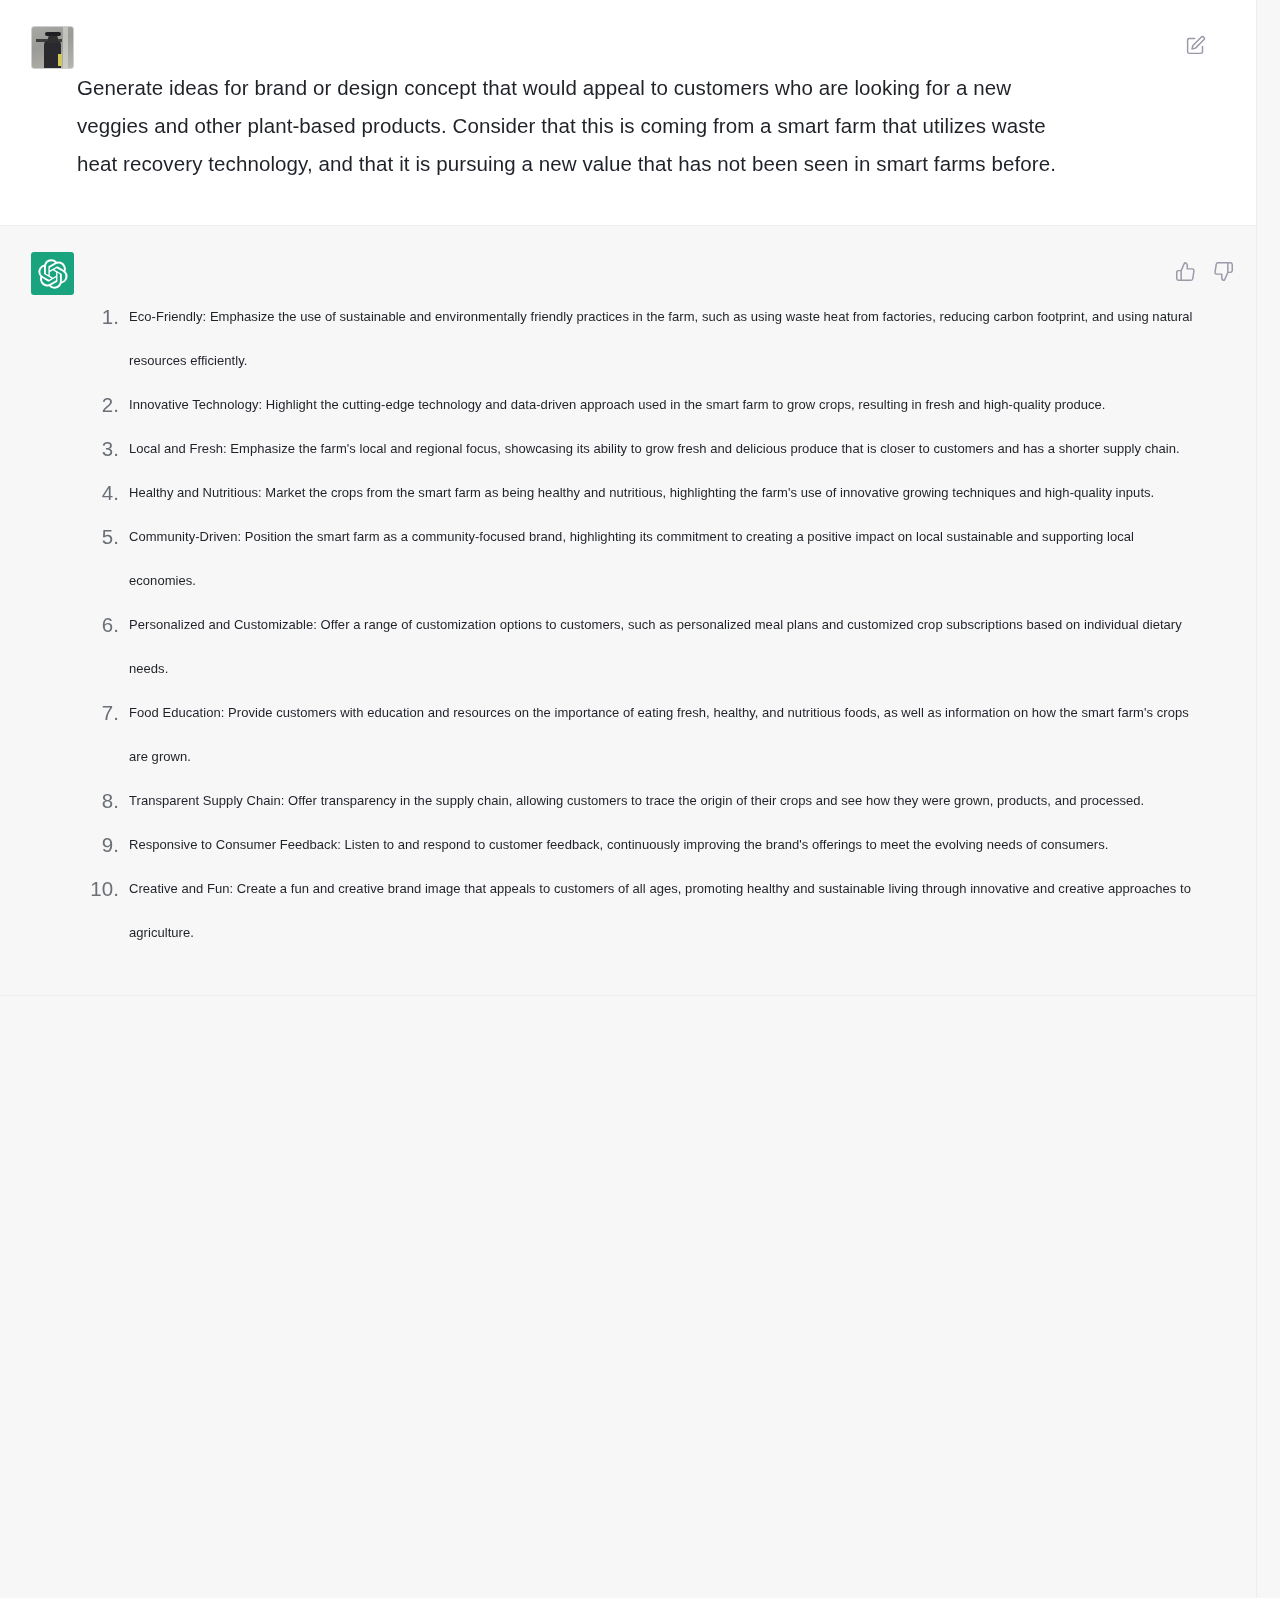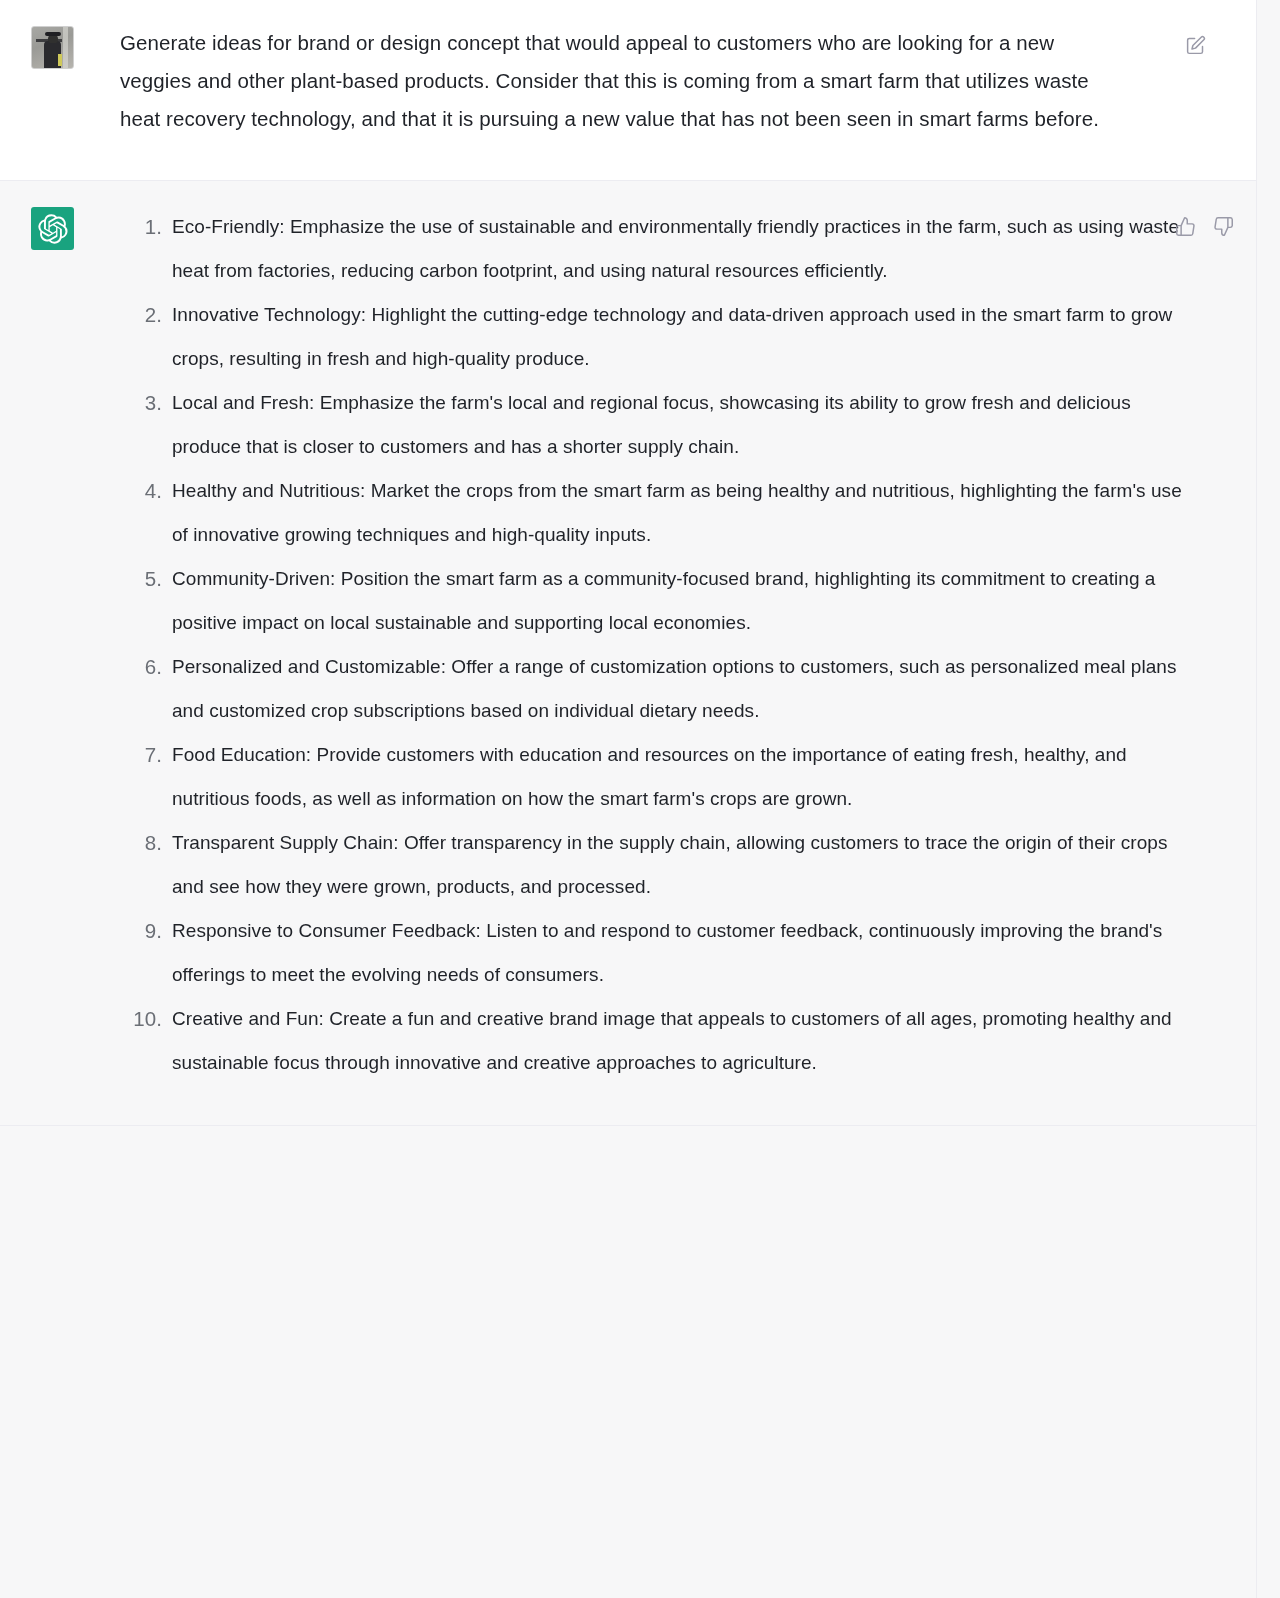--- a/index.html
+++ b/index.html
@@ -52,20 +52,21 @@
     border-bottom: 1px solid #ececf1;
     padding: 24px 0 40px 0;
   }
 
   .msg-inner {
     position: relative;
     display: flex;
     align-items: flex-start;
     padding-left: 31px;
     padding-right: 60px;
+    flex-direction: column;
   }
 
   
   .avatar {
     flex: 0 0 auto;
     width: 43px;
     height: 43px;
     border-radius: 3px;
     margin-top: 2px;
     overflow: hidden;
@@ -158,21 +159,21 @@
     margin: 0;
     padding: 0;
     list-style: none;
     counter-reset: item;
   }
   ol.answer-list > li {
     position: relative;
     counter-increment: item;
     padding-left: 52px;
     margin: 0 0 0 0;
-    font-size: 19px;
+    font-size: 13px;
     line-height: 44px;
     color: #1f2228;
     letter-spacing: 0.05px;
   }
   ol.answer-list > li::before {
     content: counter(item) ".";
     position: absolute;
     left: 0;
     top: 0;
     width: 42px;
@@ -254,21 +255,21 @@
         <ol class="answer-list">
           <li>Eco-Friendly: Emphasize the use of sustainable and environmentally friendly practices in the farm, such as using waste heat from factories, reducing carbon footprint, and using natural resources efficiently.</li>
           <li>Innovative Technology: Highlight the cutting-edge technology and data-driven approach used in the smart farm to grow crops, resulting in fresh and high-quality produce.</li>
           <li>Local and Fresh: Emphasize the farm's local and regional focus, showcasing its ability to grow fresh and delicious produce that is closer to customers and has a shorter supply chain.</li>
           <li>Healthy and Nutritious: Market the crops from the smart farm as being healthy and nutritious, highlighting the farm's use of innovative growing techniques and high-quality inputs.</li>
           <li>Community-Driven: Position the smart farm as a community-focused brand, highlighting its commitment to creating a positive impact on local sustainable and supporting local economies.</li>
           <li>Personalized and Customizable: Offer a range of customization options to customers, such as personalized meal plans and customized crop subscriptions based on individual dietary needs.</li>
           <li>Food Education: Provide customers with education and resources on the importance of eating fresh, healthy, and nutritious foods, as well as information on how the smart farm's crops are grown.</li>
           <li>Transparent Supply Chain: Offer transparency in the supply chain, allowing customers to trace the origin of their crops and see how they were grown, products, and processed.</li>
           <li>Responsive to Consumer Feedback: Listen to and respond to customer feedback, continuously improving the brand's offerings to meet the evolving needs of consumers.</li>
-          <li>Creative and Fun: Create a fun and creative brand image that appeals to customers of all ages, promoting healthy and sustainable focus through innovative and creative approaches to agriculture.</li>
+          <li>Creative and Fun: Create a fun and creative brand image that appeals to customers of all ages, promoting healthy and sustainable living through innovative and creative approaches to agriculture.</li>
         </ol>
       </div>
 
       <div class="actions actions-assistant">
         <div class="icon-btn">
           <svg width="21" height="21" viewBox="0 0 24 24" fill="none" stroke="currentColor" stroke-width="1.7" stroke-linecap="round" stroke-linejoin="round">
             <path d="M14 9V5a3 3 0 0 0-3-3l-4 9v11h11.28a2 2 0 0 0 2-1.7l1.38-9a2 2 0 0 0-2-2.3zM7 22H4a2 2 0 0 1-2-2v-7a2 2 0 0 1 2-2h3"></path>
           </svg>
         </div>
         <div class="icon-btn">

